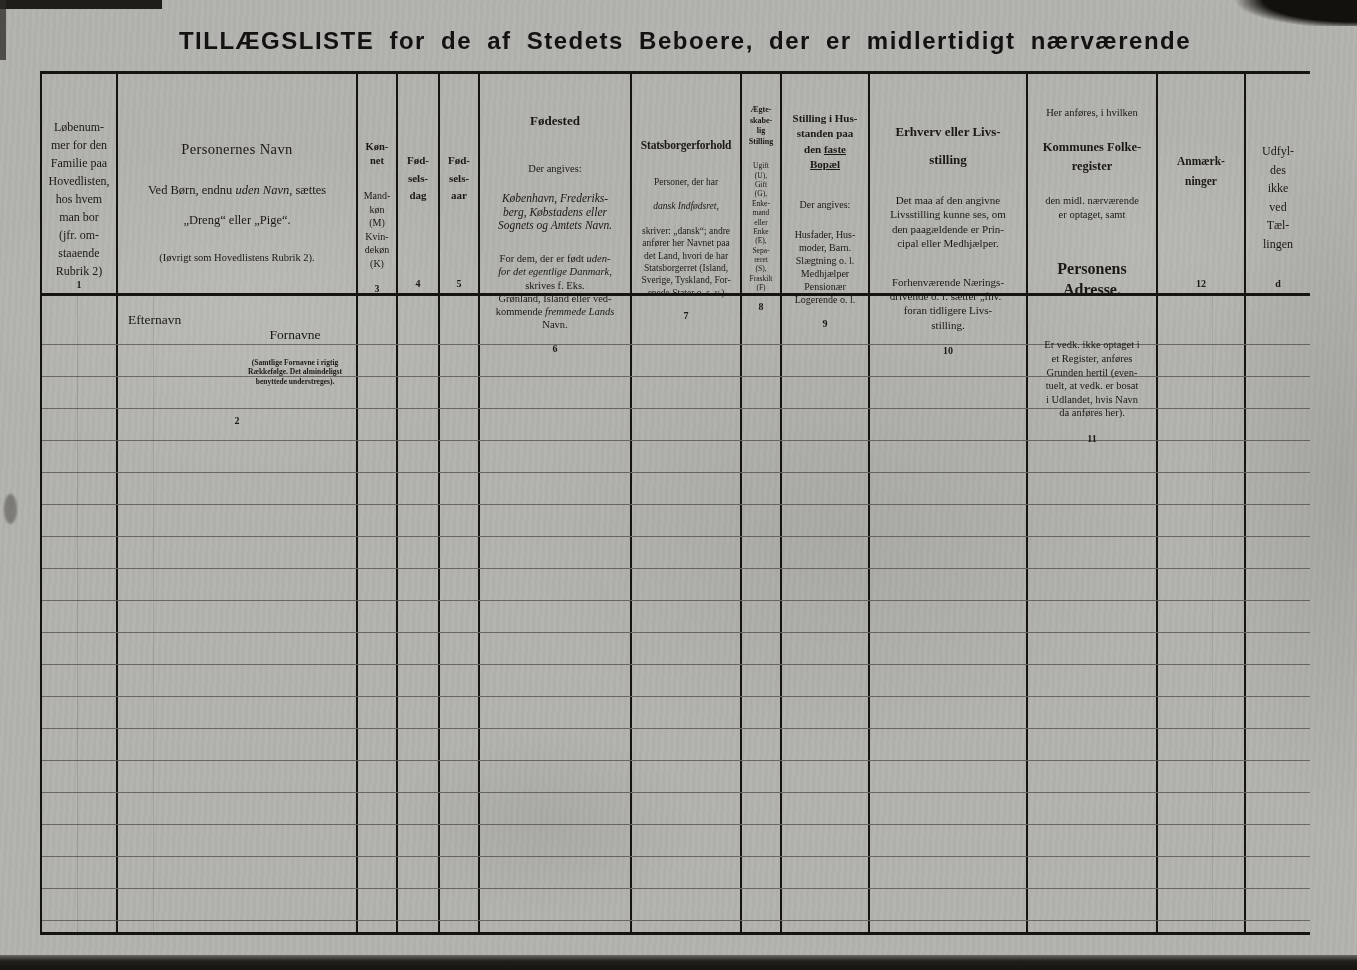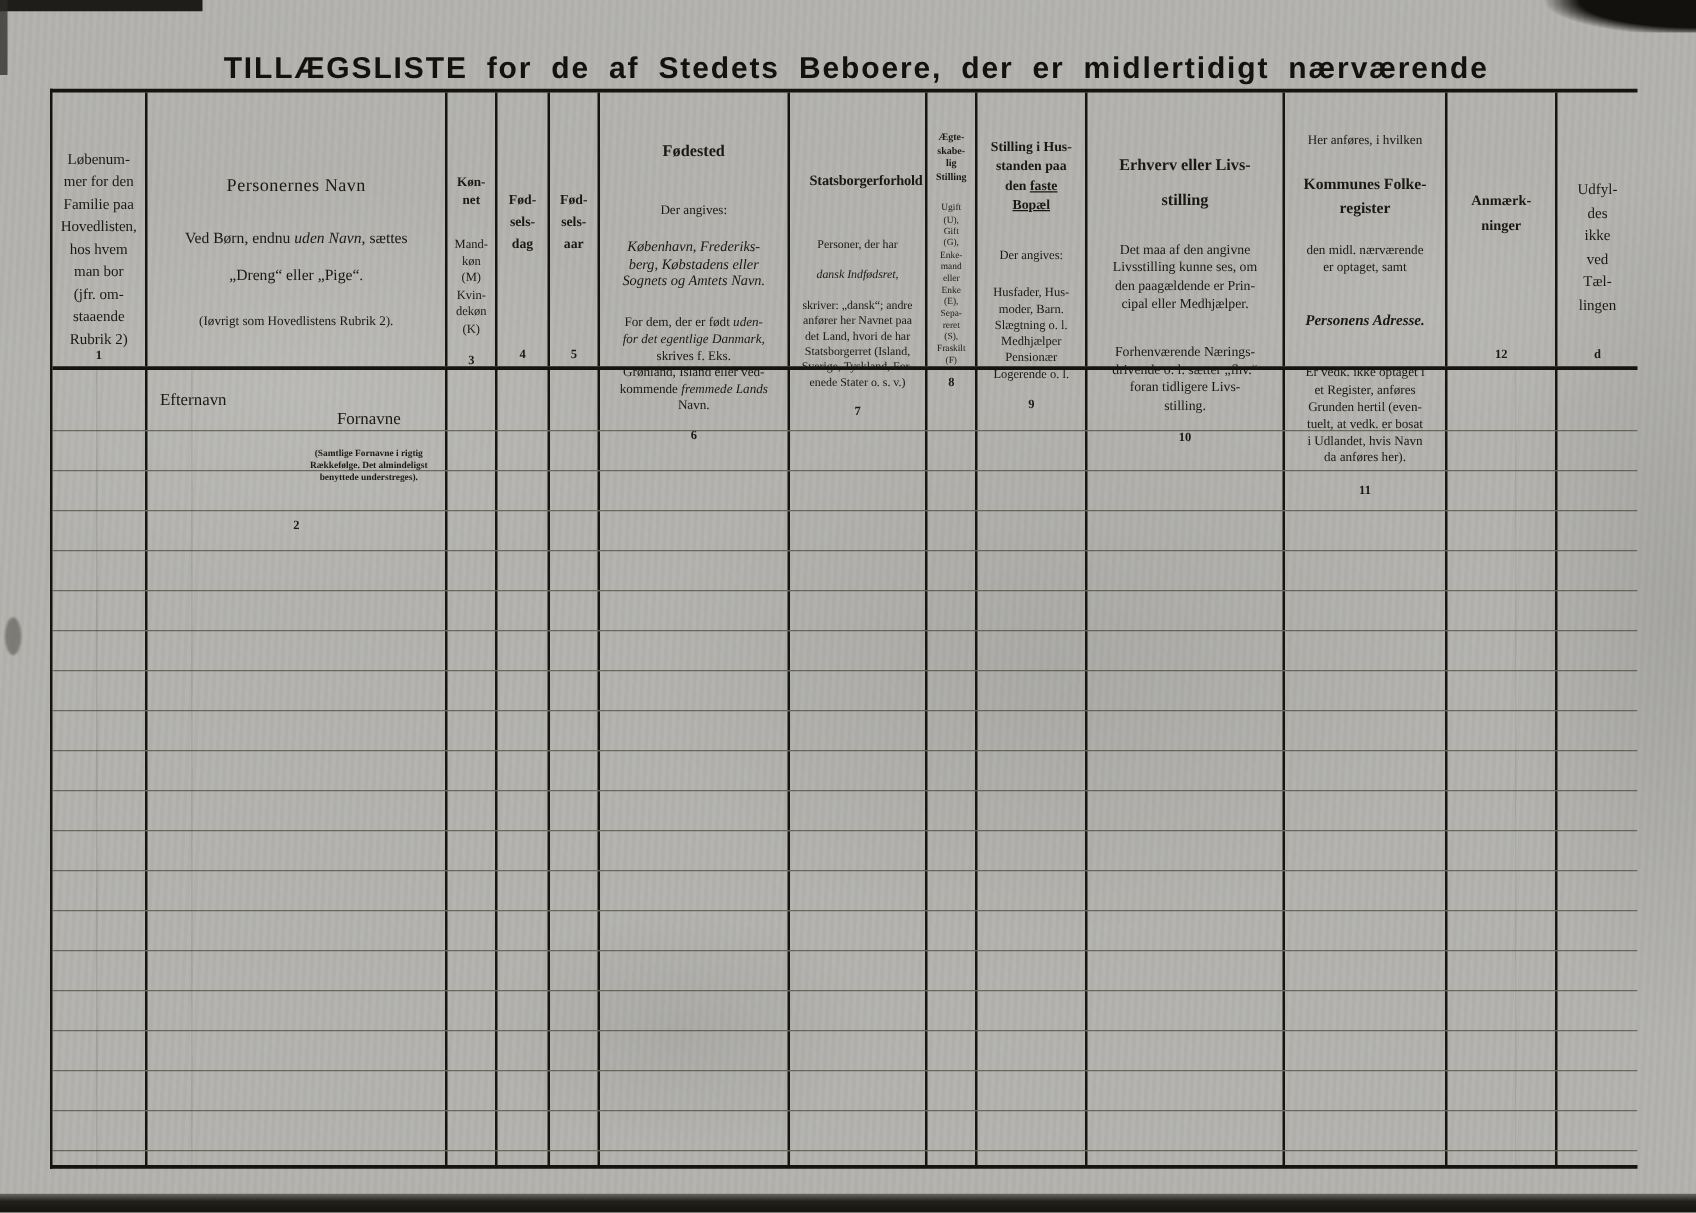--- a/index.html
+++ b/index.html
@@ -32,21 +32,21 @@
   .edge-bottom{position:absolute;left:0;top:955px;width:1357px;height:15px;
     background:linear-gradient(#6b6963, #21201c 40%, #15140f);}
   .stain-left{position:absolute;left:4px;top:494px;width:13px;height:30px;border-radius:50%;
     background:#514f49;opacity:.55;filter:blur(1px);}
   .crease{position:absolute;top:296px;height:640px;width:1px;background:#26231a;}
   .crease.k1{left:77px;opacity:.14;}
   .crease.k2{left:153px;opacity:.11;}
   .crease.k3{left:1212px;opacity:.08;}
 
   .title{
-    position:absolute;left:140px;top:41px;width:1090px;
+    position:absolute;left:140px;top:27px;width:1090px;
     font-family:"Liberation Sans","DejaVu Sans",sans-serif;
     font-weight:bold;font-size:24px;letter-spacing:1.5px;word-spacing:7px;
     text-align:center;color:#131210;white-space:nowrap;
   }
 
   .sheet-table{
     position:absolute;left:40px;top:71px;width:1270px;
     border-top:3px solid var(--ink);
     border-left:2px solid var(--ink);
     border-bottom:3px solid var(--ink);
@@ -80,33 +80,33 @@
   .c2 .c2fornavne{font-size:13.5px;}
   .c2 .c2note{font-size:7.5px;line-height:1.25;white-space:pre-line;font-weight:bold;}
   .c3 .hbody{padding-top:52px;font-size:10px;line-height:1.35;}
   .c3 .h-t{font-weight:bold;font-size:10.5px;margin-bottom:8px;}
   .c4 .hbody,.c5 .hbody{padding-top:78px;font-weight:bold;font-size:11px;line-height:1.6;}
   .c6 .hbody{padding:26px 4px 0;font-size:10.5px;line-height:1.25;}
   .c6 .h-t{font-weight:bold;font-size:13px;margin-bottom:19px;}
   .c6 .l1{margin-bottom:4px;}
   .c6 .l2{font-style:italic;font-size:11.5px;margin-bottom:6px;line-height:1.2;}
   .c7 .hbody{padding:52px 2px 0;font-size:9.5px;line-height:1.3;}
-  .c7 .h-t{font-weight:bold;font-size:11.5px;letter-spacing:-.2px;margin-bottom:24px;text-align:right;}
+  .c7 .h-t{font-weight:bold;font-size:11.5px;letter-spacing:-.2px;margin-bottom:10px;}
   .c7 .b2{font-style:italic;}
   .c8 .hbody{padding-top:22px;font-size:7.5px;line-height:1.25;}
   .c8 .h-t{font-weight:bold;font-size:8px;margin-bottom:5px;line-height:1.3;}
   .c9 .hbody{padding:24px 2px 0;font-size:10px;line-height:1.3;}
   .c9 .h-t{font-weight:bold;font-size:11px;line-height:1.4;}
   .c9 .l1{margin:12px 0 4px;}
   .c10 .hbody{padding:30px 4px 0;font-size:11px;line-height:1.3;}
   .c10 .h-t{font-weight:bold;font-size:13px;line-height:2.1;margin-bottom:6px;}
   .c10 .l1{margin-bottom:10px;}
   .c11 .hbody{padding:18px 2px 0;font-size:10.5px;line-height:1.3;}
   .c11 .h-t{font-weight:bold;font-size:12.5px;line-height:1.5;margin:5px 0;}
-  .c11 .h-t2{font-weight:bold;font-size:12px;margin:14px 0;font-style:italic;}
+  .c11 .h-t2{font-weight:bold;font-size:16px;margin:24px 0;}
   .c12 .hbody{padding-top:78px;font-weight:bold;font-size:11.5px;line-height:1.7;}
   .c13 .hbody{padding-top:68px;font-size:12px;line-height:1.55;}
 
   
   .table-body{height:636px;overflow:hidden;}
   .brow{display:flex;height:32px;border-bottom:1px solid rgba(45,42,30,.55);}
   .brow.r-first{height:49px;}
   .brow.r-last{height:11px;border-bottom:none;}
   .bcell{height:100%;border-right:2px solid var(--ink);}
   .bcell:last-child{border-right:none;}

